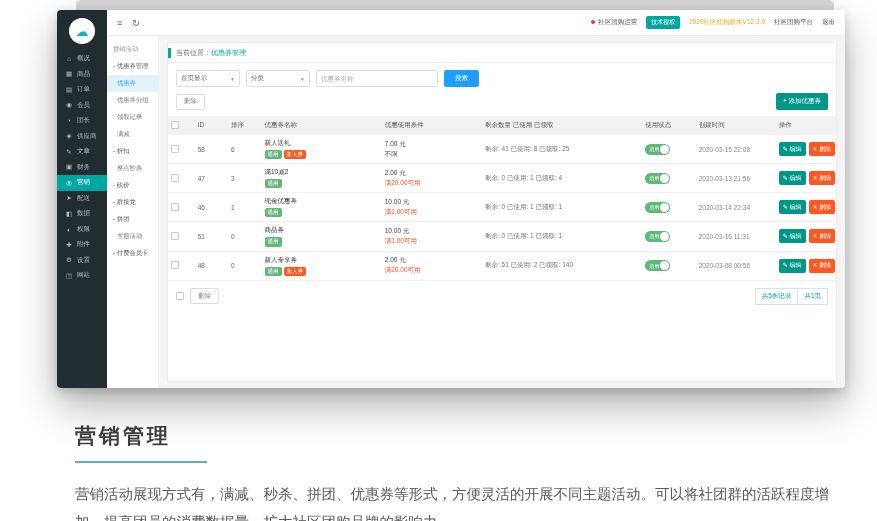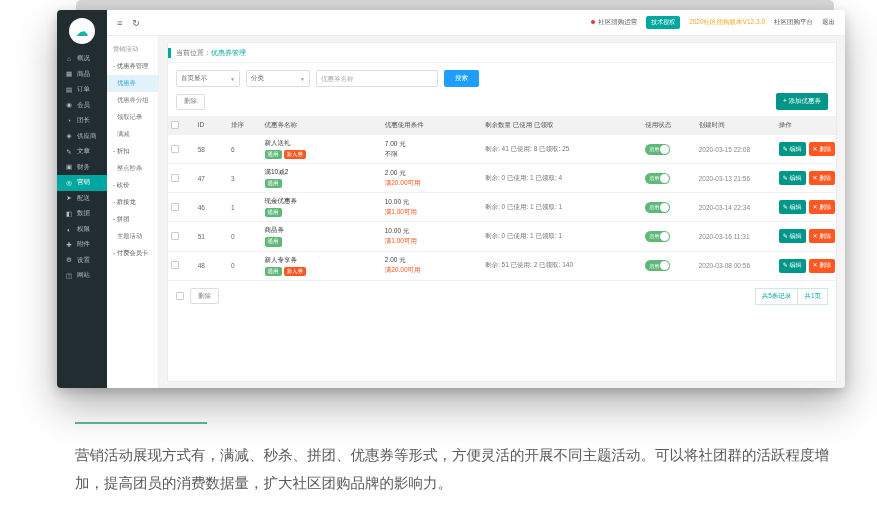--- a/index.html
+++ b/index.html
@@ -397,15 +397,16 @@
 
             <div class="panel-fill"></div>
           </div>
         </div>
       </div>
     </div>
   </div>
 </div>
 
 <div class="doc">
+  <div class="doc-title">营销管理</div>
   <div class="doc-underline"></div>
   <p class="doc-p">营销活动展现方式有，满减、秒杀、拼团、优惠券等形式，方便灵活的开展不同主题活动。可以将社团群的活跃程度增加，提高团员的消费数据量，扩大社区团购品牌的影响力。</p>
 </div>
 
 </body></html>

